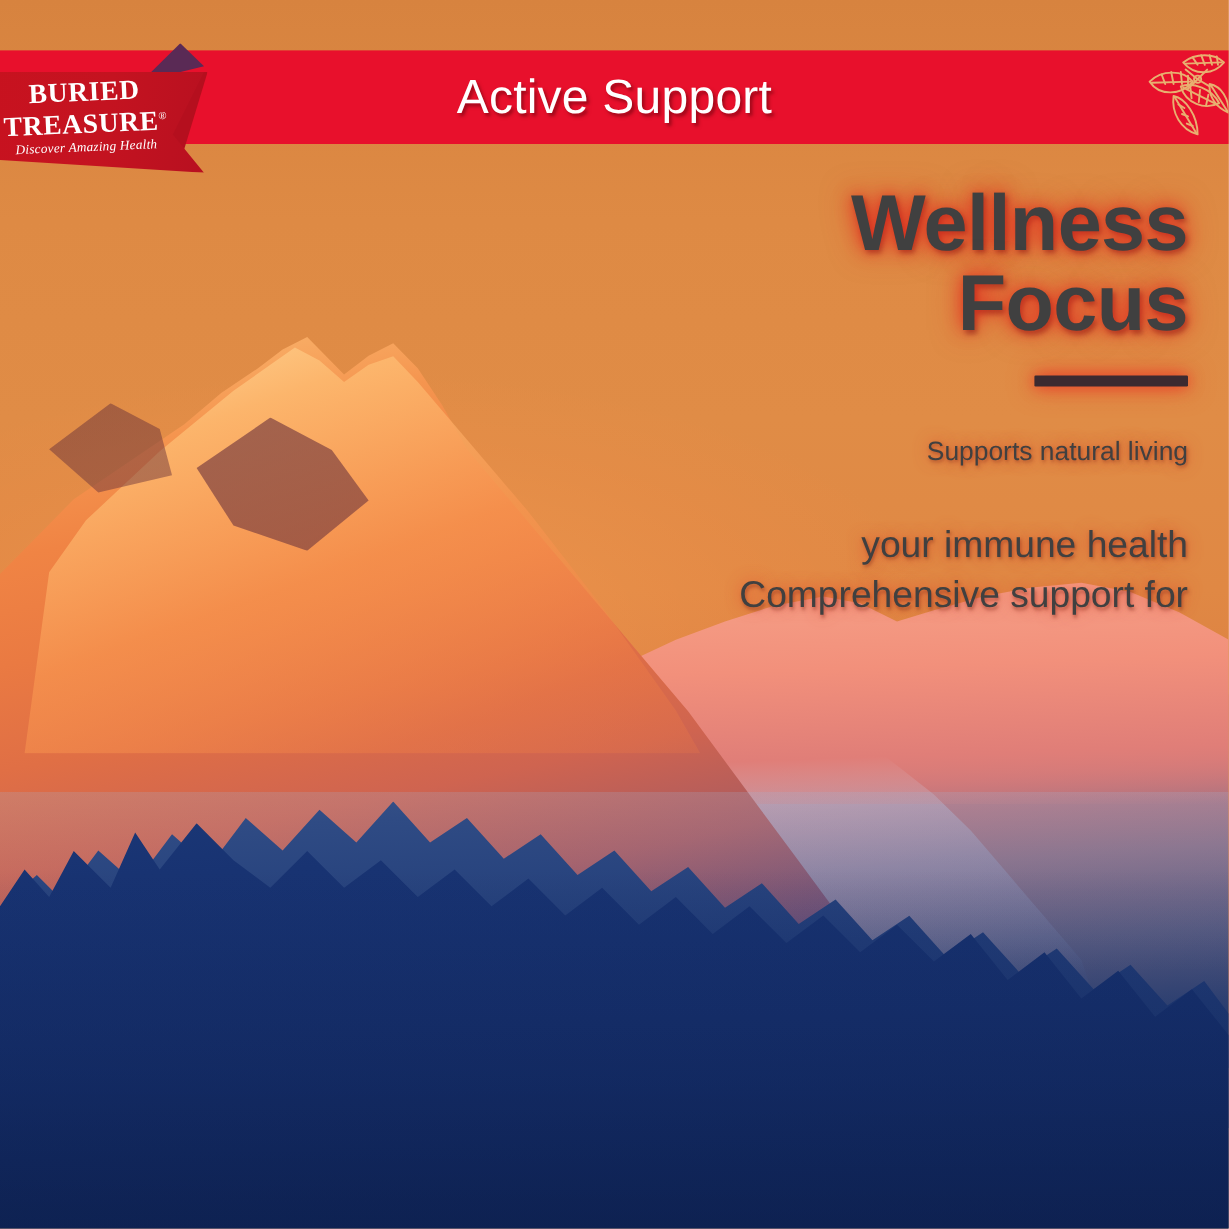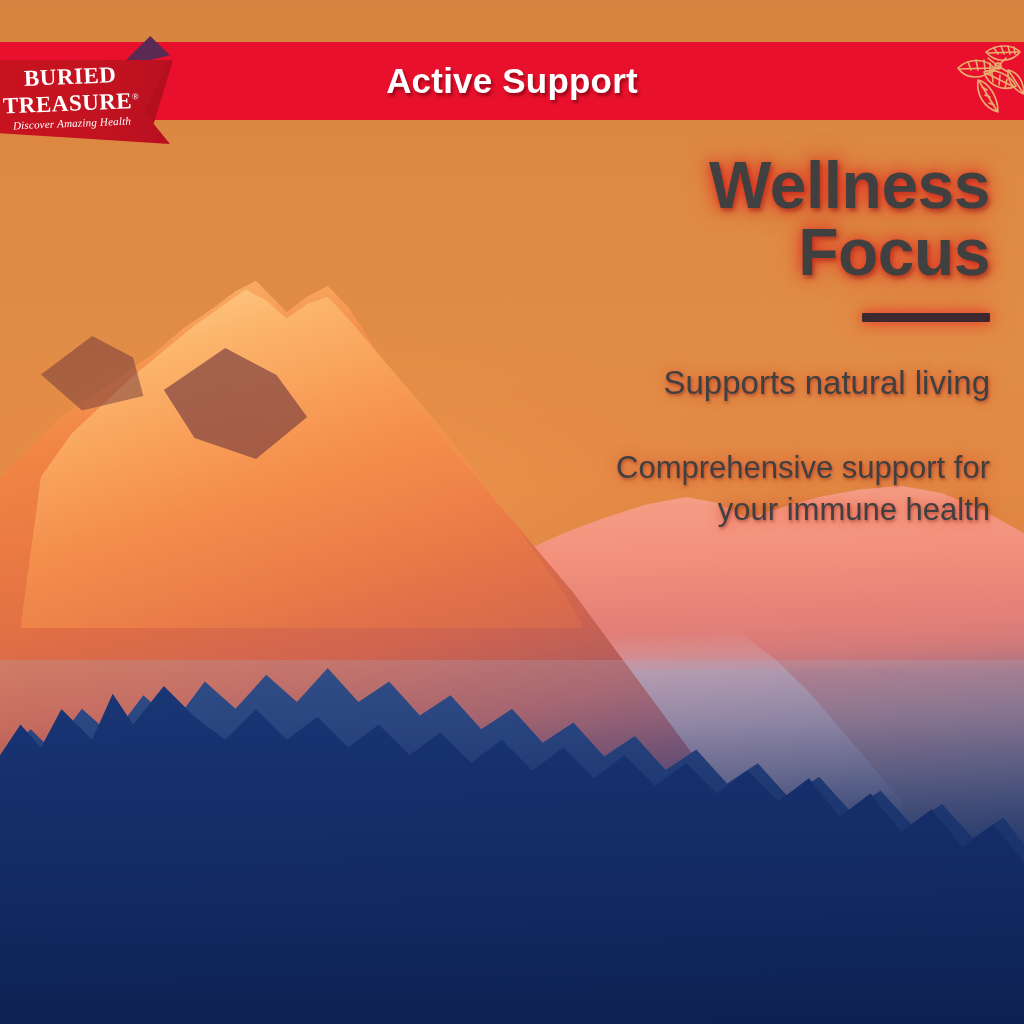--- a/index.html
+++ b/index.html
@@ -192,22 +192,22 @@
     background: #e8102c;
   }
   .banner-title {
     position: absolute;
     left: 0; top: 42px;
     width: 1024px; height: 78px;
     display: flex;
     align-items: center;
     justify-content: center;
     color: #ffffff;
-    font-size: 35px;
-    font-weight: 700;
+    font-size: 40px;
+    font-weight: 400;
     letter-spacing: 0.2px;
     text-shadow: 2px 3px 3px rgba(90,0,10,0.55);
   }
 
   
   .leaf-deco {
     position: absolute;
     right: 0; top: 42px;
     width: 96px; height: 78px;
     overflow: hidden;
@@ -306,21 +306,21 @@
     height: 9px;
     background: #3c2a30;
     border-radius: 1px;
     box-shadow:
       0 0 12px rgba(234,50,35,0.95),
       0 0 22px rgba(234,50,35,0.55);
   }
 
   .sub-1 {
     margin-top: 40px;
-    font-size: 33px;
+    font-size: 22px;
     font-weight: 400;
     line-height: 1.25;
     text-shadow:
       0 0 12px rgba(226,60,40,0.75),
       1px 2px 3px rgba(120,40,25,0.5);
     text-align: right;
   }
   .sub-2 {
     margin-top: 44px;
     font-size: 31px;
@@ -398,19 +398,19 @@
     <div class="headline">
       <span class="l1">Wellness</span>
       <span class="l2">Focus</span>
     </div>
 
     <div class="rule"></div>
 
     <div class="sub-1">Supports natural living</div>
 
     <div class="sub-2">
+      <span>your immune health</span>
       <span>Comprehensive support for</span>
-      <span>your immune health</span>
     </div>
 
   </div>
 
 </div>
 
 </body></html>

